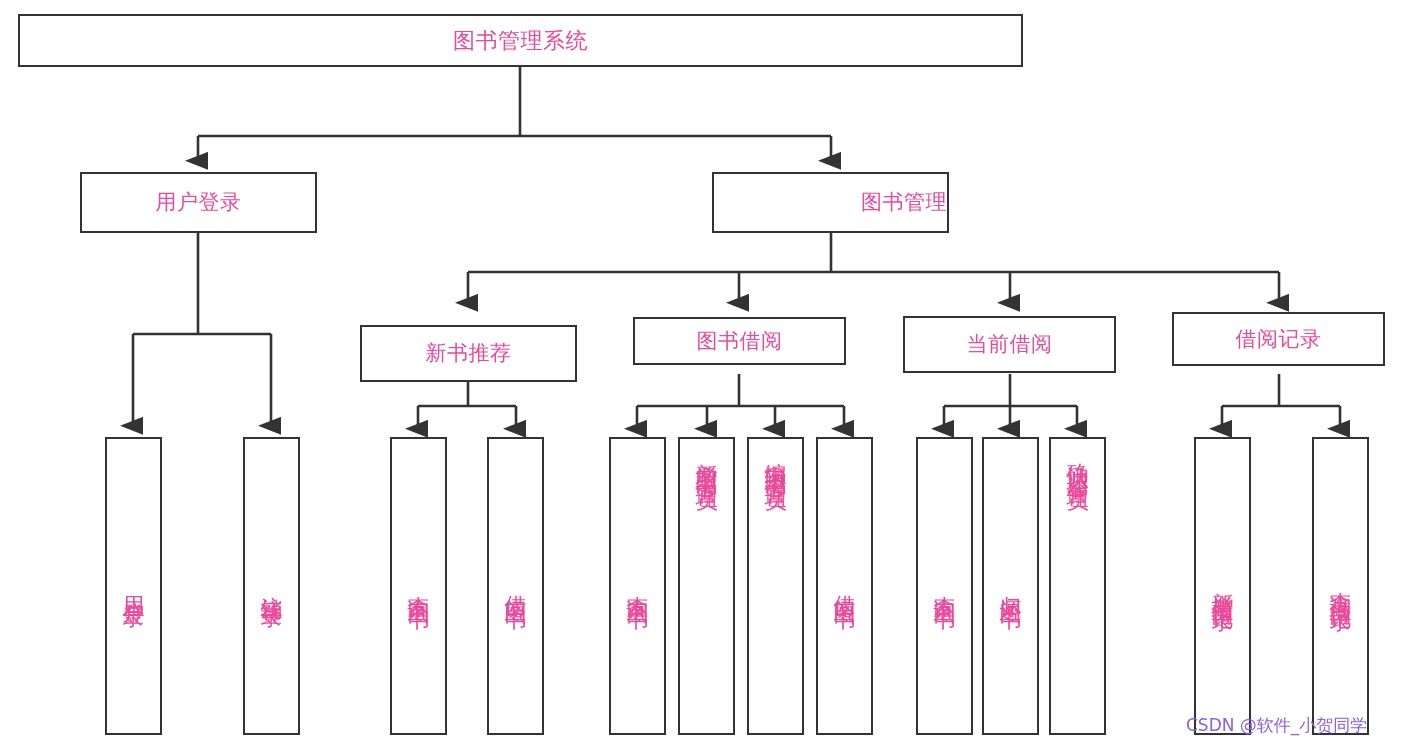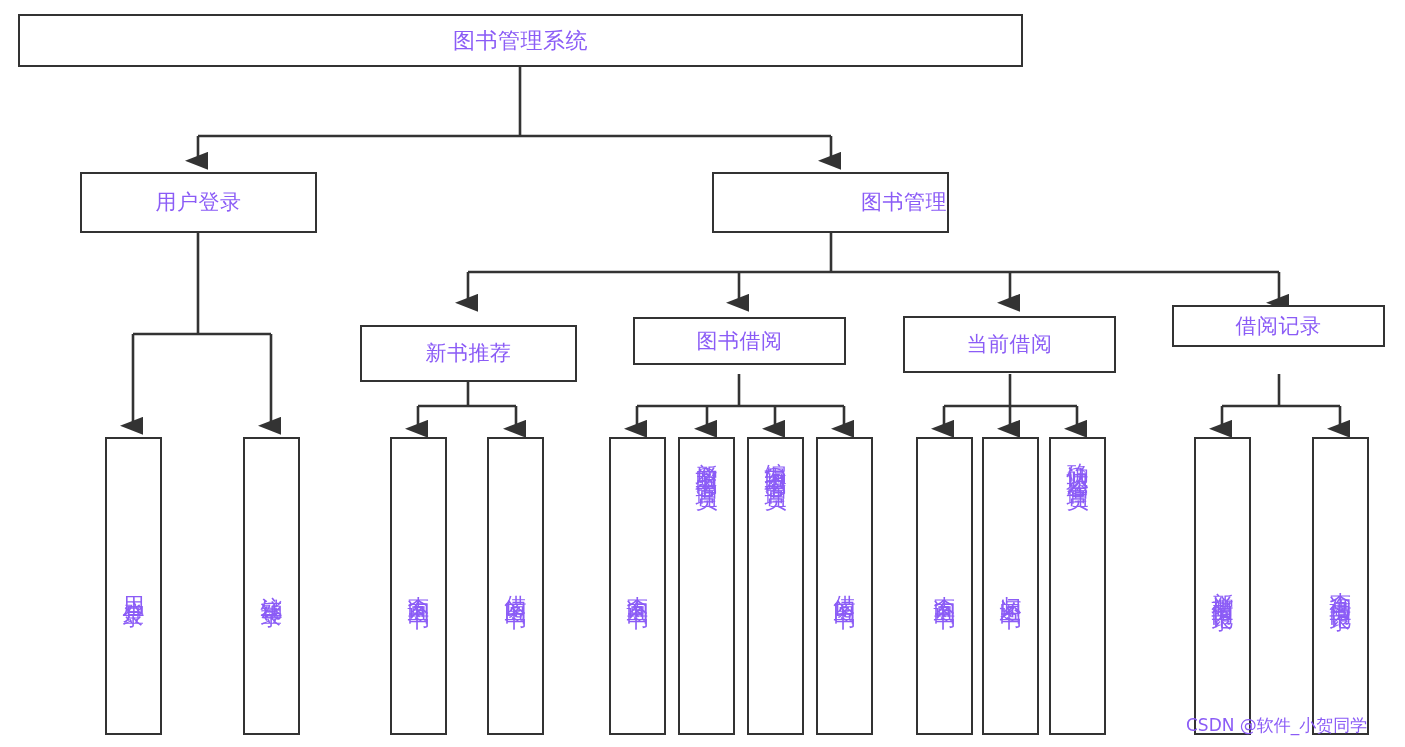--- a/index.html
+++ b/index.html
@@ -28,21 +28,21 @@
     position: absolute;
     box-sizing: border-box;
     border: 2.5px solid #333333;
     background: #ffffff;
     display: flex;
     align-items: center;
     justify-content: center;
     z-index: 2;
   }
   .node .label {
-    color: #8b5cf6;
+    color: #ec4899;
     line-height: 1.18;
     letter-spacing: 0.5px;
     white-space: pre;
     text-align: center;
   }
   
   .node.h .label {
     font-size: 21px;
   }
   .node.root .label {
@@ -144,21 +144,21 @@
 
   <div class="node h" style="left:360px; top:325px; width:217px; height:57px;">
     <span class="label">新书推荐</span>
   </div>
   <div class="node h" style="left:633px; top:317px; width:213px; height:48px;">
     <span class="label">图书借阅</span>
   </div>
   <div class="node h" style="left:903px; top:316px; width:213px; height:57px;">
     <span class="label">当前借阅</span>
   </div>
-  <div class="node h" style="left:1172px; top:305px; width:213px; height:42px;justify-content:center;">
+  <div class="node h" style="left:1172px; top:312px; width:213px; height:54px;justify-content:center;">
     <span class="label">借阅记录</span>
   </div>
 
   <div class="node v centered" style="left:105px; top:437px; width:57px; height:298px;">
     <span class="label">用户登录</span>
   </div>
   <div class="node v centered" style="left:243px; top:437px; width:57px; height:298px;">
     <span class="label">注销登录</span>
   </div>
 

